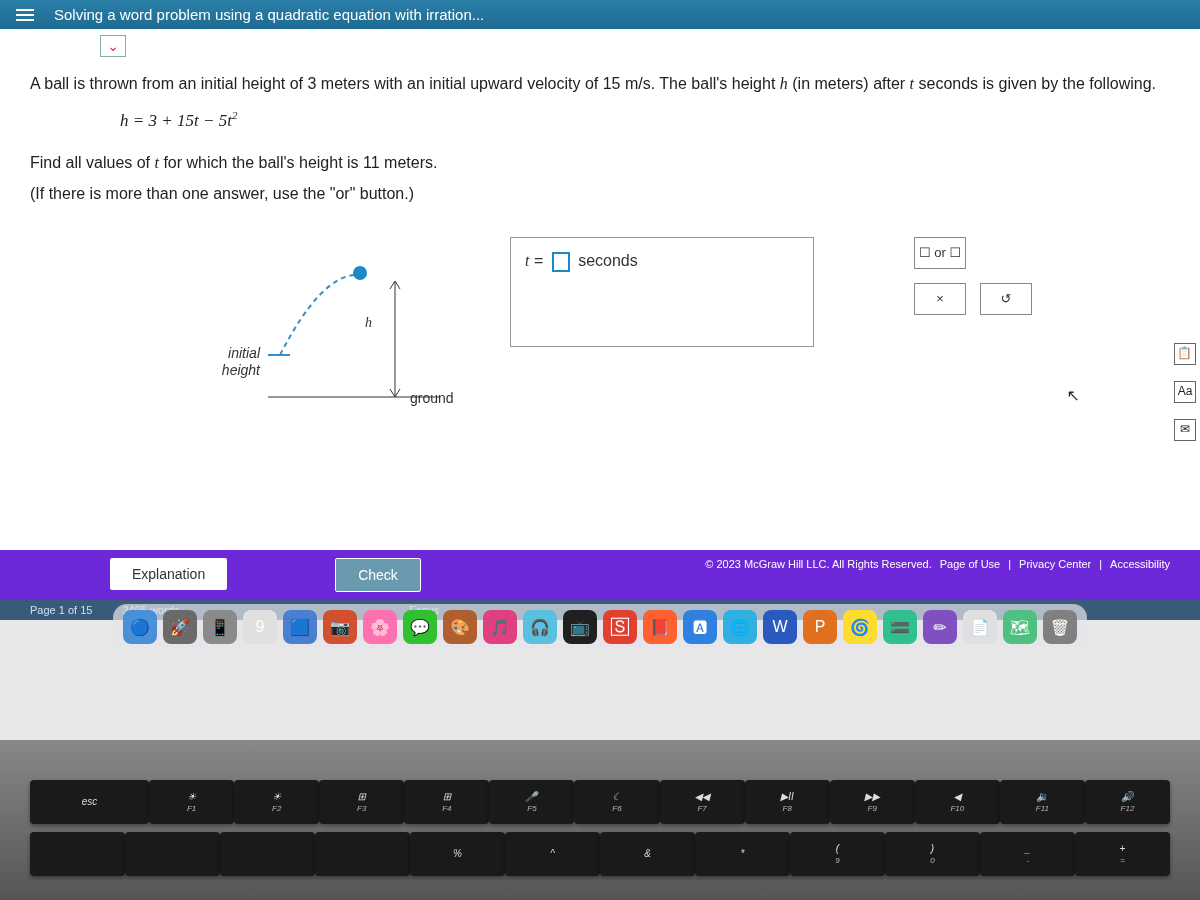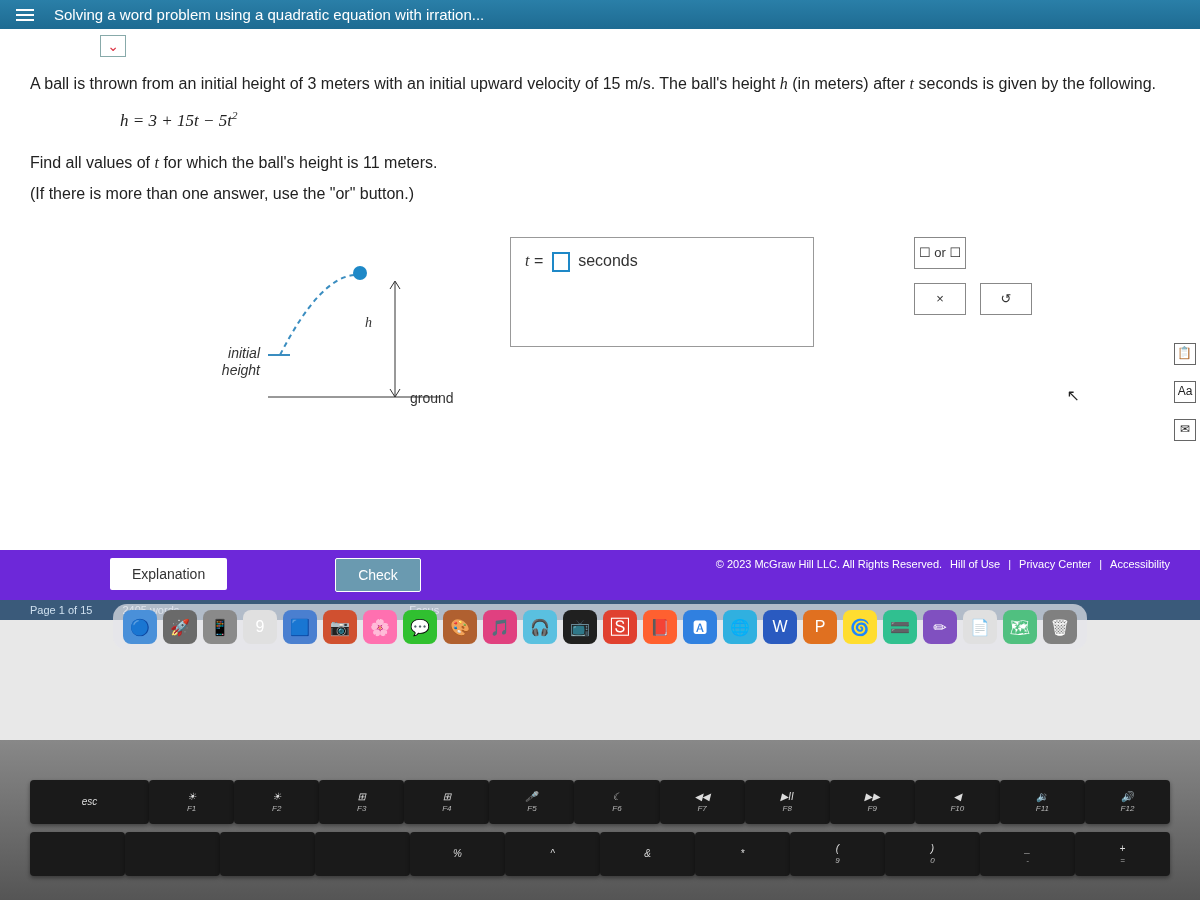--- a/index.html
+++ b/index.html
@@ -324,21 +324,21 @@
       <div class="side-icon">Aa</div>
       <div class="side-icon">✉</div>
     </div>
   </div>
 
   <div class="footer-bar">
     <button class="btn">Explanation</button>
     <button class="btn check">Check</button>
     <div class="footer-right">
       <span>© 2023 McGraw Hill LLC. All Rights Reserved.</span>
-      <a href="#">Hill of Use</a> |
+      <a href="#">Page of Use</a> |
       <a href="#">Privacy Center</a> |
       <a href="#">Accessibility</a>
     </div>
   </div>
 
   <div class="word-status">
     <span>Page 1 of 15</span>
     <span>2405 words</span>
     <span style="margin-left:200px">Focus</span>
   </div>

